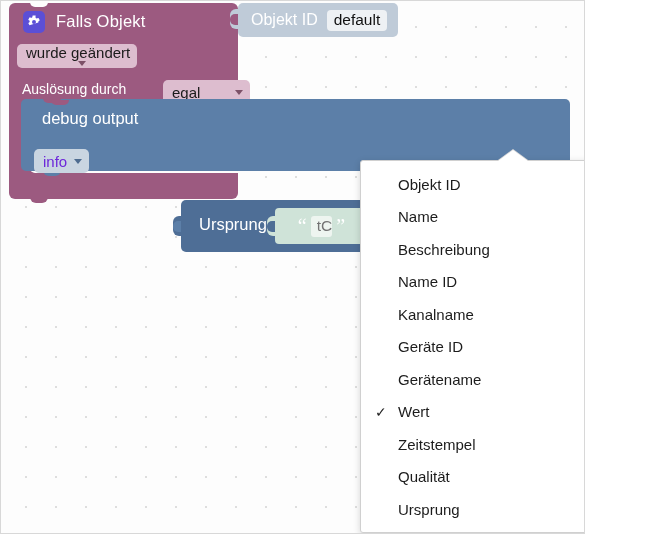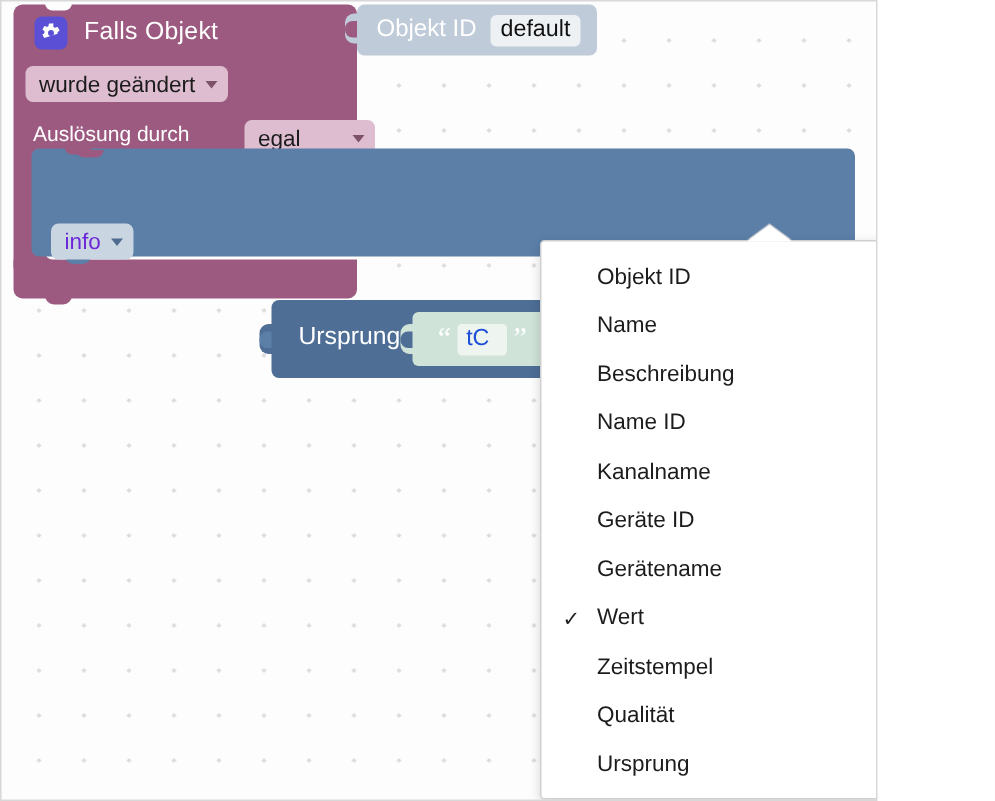--- a/index.html
+++ b/index.html
@@ -100,21 +100,21 @@
     white-space: nowrap;
   }
   .pf-drop .caret { margin-left: 7px; }
   .caret {
     width: 0; height: 0;
     border-left: 4.5px solid transparent;
     border-right: 4.5px solid transparent;
     border-top: 5px solid #7d5168;
     display: inline-block;
   }
-  .drop1 { left: 8px; top: 41px; }
+  .drop1 { left: 8px; top: 41px; flex-direction: column; }
   .drop2 { left: 154px; top: 77px; gap: 28px; }
 
   .pink-label {
     position: absolute; left: 13px; top: 78px;
     color: #ffffff; font-size: 14px; white-space: nowrap; text-align: right;
   }
 
   
   .objid-block {
     position: absolute; left: 237px; top: 2px;
@@ -241,24 +241,24 @@
     background: #4E6E96;
     border-radius: 5px 0 0 5px;
   }
   .q {
     color: #ffffff; font-size: 20px;
     font-family: "Liberation Serif", serif;
     line-height: 1;
   }
   .str-val {
     background: #eef5f0;
-    color: #1d4ed8;
+    color: #737373;
     font-size: 15.5px;
     border-radius: 3px;
-    padding: 1px 12px 2px 6px;
+    padding: 1px 0 2px 6px;
     margin: 0 4px;
     white-space: nowrap;
     text-align: center;
   }
 
   
   .wert-wrap {
     position: absolute; left: 305px; top: 6px;
     width: 85px; height: 38px;
   }
@@ -382,20 +382,21 @@
 
   <div class="objid-block">
     <div class="objid-plug"></div>
     <span class="objid-label">Objekt ID</span>
     <span class="objid-value">default</span>
   </div>
 
   <div class="blue-block">
     <div class="blue-topnotch"></div>
     <div class="blue-botnotch"></div>
+    <div class="blue-title">debug output</div>
 
     <div class="attr-block">
       <div class="attr-plug"></div>
       <div class="attr-label">Ursprung</div>
 
       <div class="str-block">
         <div class="str-plug"></div>
         <span class="q">“</span>
         <span class="str-val">tC</span>
         <span class="q">”</span>

